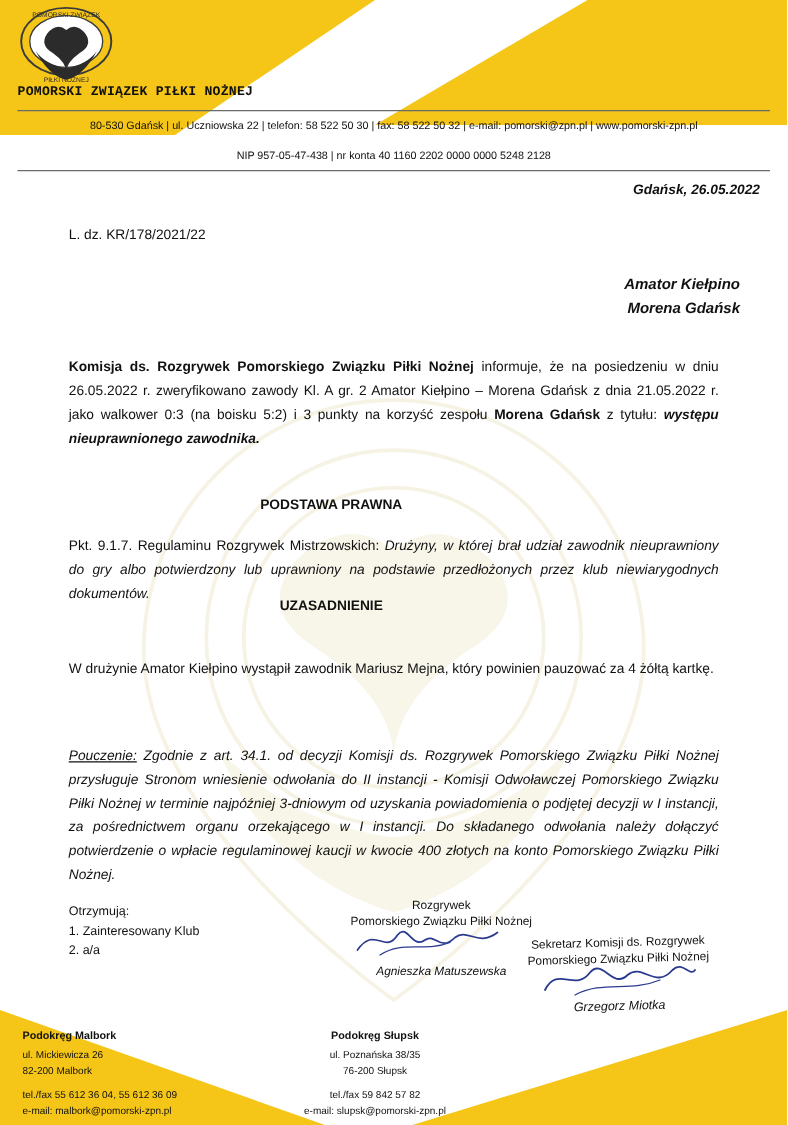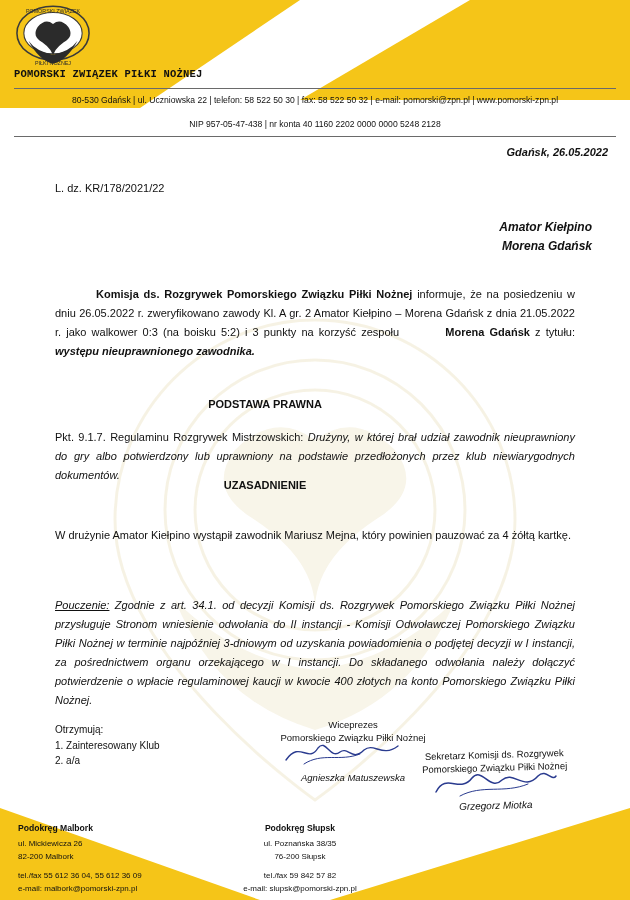--- a/index.html
+++ b/index.html
@@ -146,21 +146,21 @@
   .body-block {
     position: absolute;
     left: 55px;
     width: 520px;
     font-size: 11px;
     line-height: 1.72;
     text-align: justify;
     color: #111;
   }
   .para-1 { top: 285px; }
-  .b { font-weight: bold; margin-left: 41px; }
+  .b { font-weight: bold; }
   .i { font-style: italic; }
   .bi { font-weight: bold; font-style: italic; }
 
   .section-title {
     position: absolute;
     width: 530px;
     text-align: center;
     font-size: 11px;
     font-weight: bold;
     color: #111;
@@ -312,21 +312,21 @@
     <span class="lead i">Pouczenie:</span><span class="i"> Zgodnie z art. 34.1. od decyzji Komisji ds. Rozgrywek Pomorskiego Związku Piłki Nożnej przysługuje Stronom wniesienie odwołania do II instancji - Komisji Odwoławczej Pomorskiego Związku Piłki Nożnej w terminie najpóźniej 3-dniowym od uzyskania powiadomienia o podjętej decyzji w I instancji, za pośrednictwem organu orzekającego w I instancji. Do składanego odwołania należy dołączyć potwierdzenie o wpłacie regulaminowej kaucji w kwocie 400 złotych na konto Pomorskiego Związku Piłki Nożnej.</span>
   </div>
 
   <div class="signers">
     <div>Otrzymują:</div>
     <div>1. Zainteresowany Klub</div>
     <div>2. a/a</div>
   </div>
 
   <div class="sig-vice">
-    <div>Wiceprezes</div>
+    <div>Rozgrywek</div>
     <div>Pomorskiego Związku Piłki Nożnej</div>
     <div class="sig-vice-name">Agnieszka Matuszewska</div>
   </div>
 
   <svg class="scribble scribble-1" width="120" height="30" viewBox="0 0 120 30">
     <path d="M4 22 C 18 2, 26 26, 36 10 C 44 0, 48 22, 58 14 C 66 8, 70 24, 82 12 C 92 4, 100 20, 116 8" fill="none" stroke="#2a3b8f" stroke-width="1.4" stroke-linecap="round"></path>
     <path d="M22 26 C 40 14, 58 24, 78 16" fill="none" stroke="#2a3b8f" stroke-width="1" stroke-linecap="round"></path>
   </svg>
 
   <div class="sig-sec">

